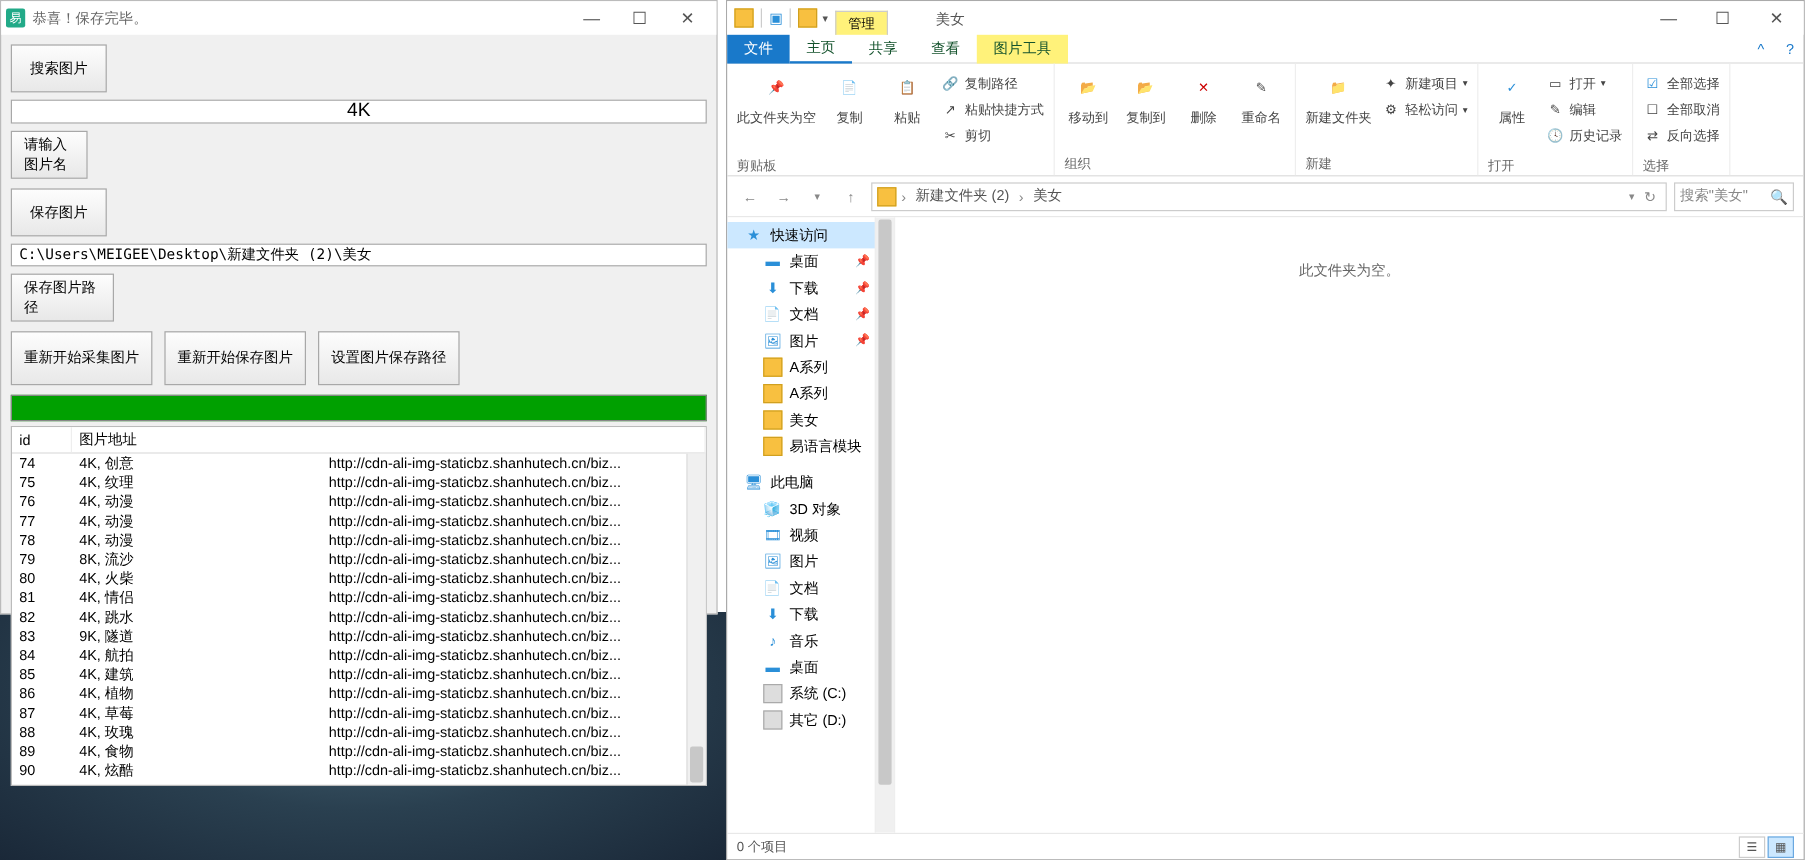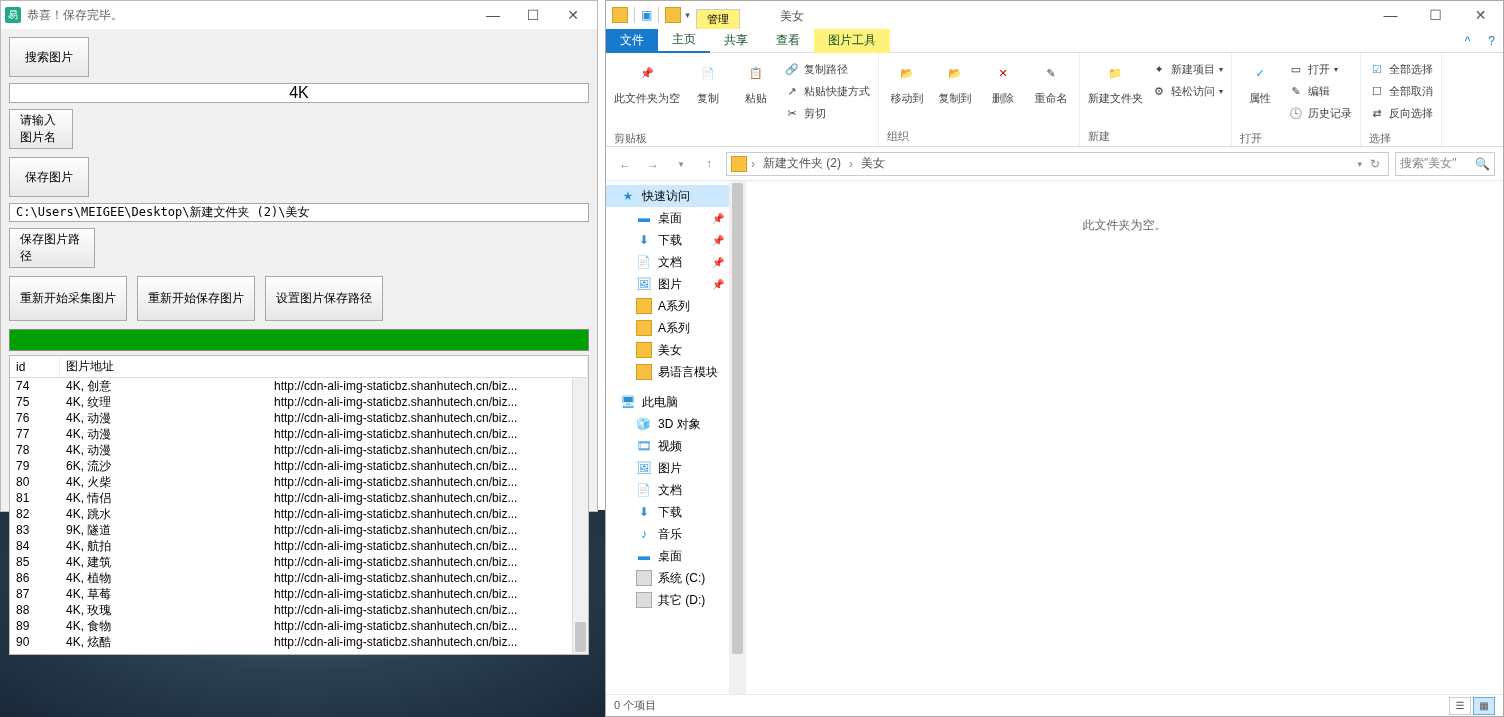--- a/index.html
+++ b/index.html
@@ -137,21 +137,21 @@
             <div class="col-name">4K, 动漫</div>
             <div class="col-url">http://cdn-ali-img-staticbz.shanhutech.cn/biz...</div>
           </div>
           <div class="listrow">
             <div class="col-id">78</div>
             <div class="col-name">4K, 动漫</div>
             <div class="col-url">http://cdn-ali-img-staticbz.shanhutech.cn/biz...</div>
           </div>
           <div class="listrow">
             <div class="col-id">79</div>
-            <div class="col-name">6K, 流沙</div>
+            <div class="col-name">8K, 流沙</div>
             <div class="col-url">http://cdn-ali-img-staticbz.shanhutech.cn/biz...</div>
           </div>
           <div class="listrow">
             <div class="col-id">80</div>
             <div class="col-name">4K, 火柴</div>
             <div class="col-url">http://cdn-ali-img-staticbz.shanhutech.cn/biz...</div>
           </div>
           <div class="listrow">
             <div class="col-id">81</div>
             <div class="col-name">4K, 情侣</div>

